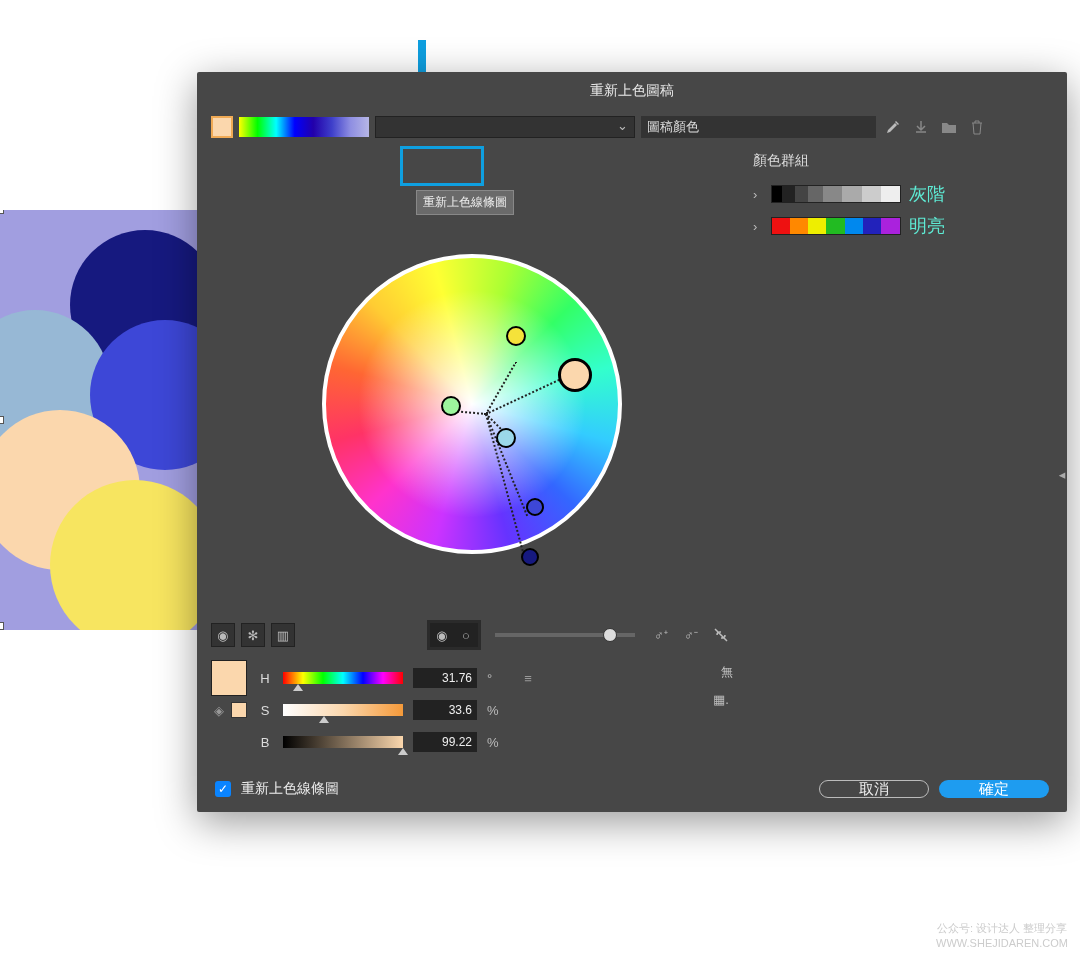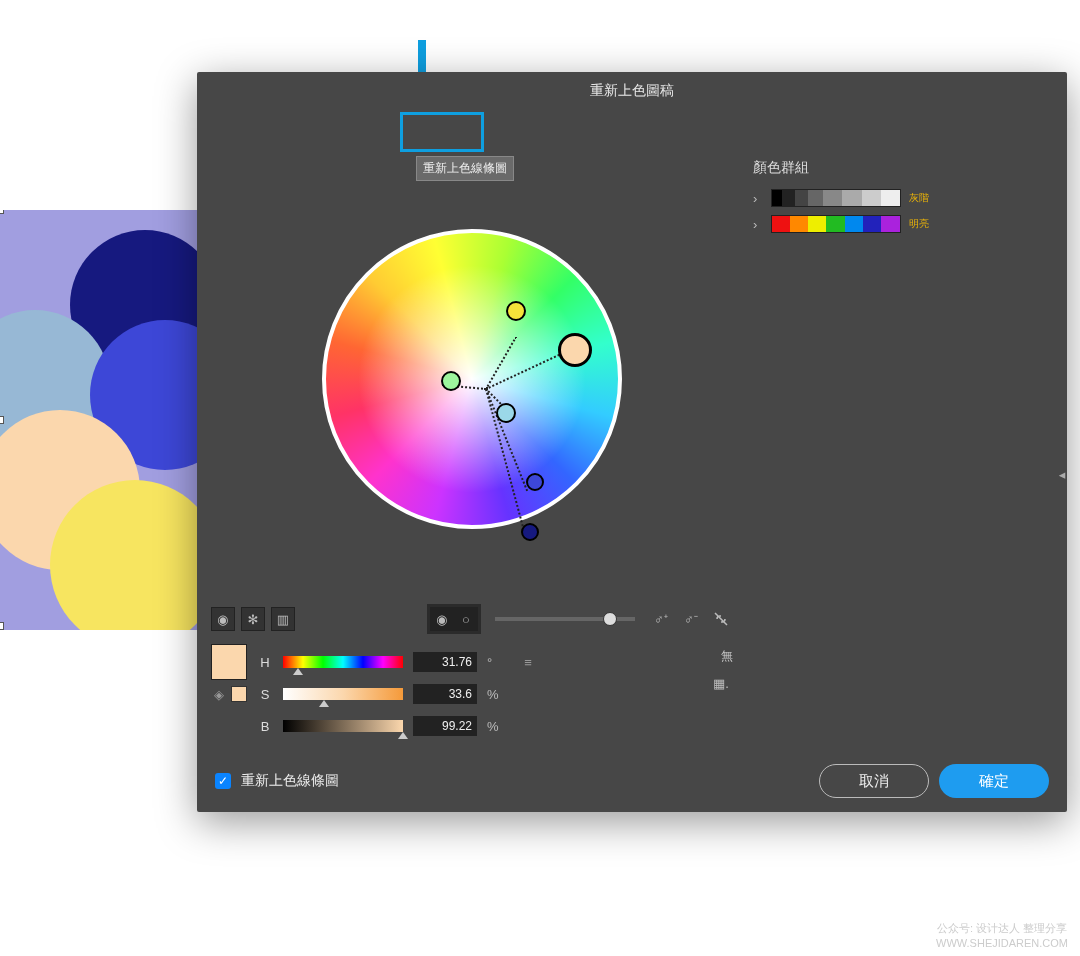--- a/index.html
+++ b/index.html
@@ -91,35 +91,35 @@
   .hsb-grad .tri{position:absolute;top:12px;width:0;height:0;border-left:5px solid transparent;border-right:5px solid transparent;border-bottom:7px solid #ccc;}
   .g-h{background:linear-gradient(90deg,#f00,#ff0,#0f0,#0ff,#00f,#f0f,#f00);}
   .g-s{background:linear-gradient(90deg,#fff,#fbd7ad,#f59a3a);}
   .g-b{background:linear-gradient(90deg,#000,#fbd7ad);}
   .hsb-val{width:64px;height:20px;background:#222;border:none;color:#eee;text-align:right;padding-right:5px;font-size:12px;}
   .hsb-unit{width:14px;color:#bbb;}
   .hsb-side{margin-left:auto;display:flex;flex-direction:column;gap:6px;align-items:flex-end;color:#ccc;font-size:12px;}
   .cube-ico{width:16px;height:16px;color:#999;display:flex;align-items:center;justify-content:center;}
   .tiny-swatch{width:16px;height:16px;background:#fbd7ad;border:1px solid #333;}
 
-  .right-heading{color:#ddd;margin-bottom:8px;font-size:14px;margin-top:41px;}
+  .right-heading{color:#ddd;margin-bottom:8px;font-size:14px;}
   .group-row{display:flex;align-items:center;gap:8px;padding:4px 0;}
   .group-row .chev{color:#bbb;width:10px;}
   .group-grad{width:130px;height:18px;border:1px solid #222;}
   .gg1{background:linear-gradient(90deg,#000 0%,#000 8%,#222 8%,#222 18%,#444 18%,#444 28%,#666 28%,#666 40%,#888 40%,#888 55%,#aaa 55%,#aaa 70%,#ccc 70%,#ccc 85%,#eee 85%);}
   .gg2{background:linear-gradient(90deg,#e11 0%,#e11 14%,#f80 14%,#f80 28%,#ee0 28%,#ee0 42%,#2b2 42%,#2b2 57%,#08e 57%,#08e 71%,#22b 71%,#22b 85%,#a2d 85%);}
-  .group-name{color:#eab308;font-size:10px;}
+  .group-name{color:#5eead4;font-size:18px;}
 
   .panel-caret{position:absolute;right:-1px;top:390px;color:#aaa;width:12px;height:24px;display:flex;align-items:center;justify-content:center;}
 
   .footer { display:flex; align-items:center; padding:14px 18px; gap:10px; }
   .chk{width:16px;height:16px;background:#0a84ff;border-radius:3px;display:flex;align-items:center;justify-content:center;color:#fff;font-size:12px;}
   .footer-label{color:#eee;font-size:14px;}
   .footer .sp{flex:1;}
-  .btn{width:110px;height:34px;border-radius:17px;display:flex;align-items:center;justify-content:center;font-size:15px;cursor:pointer;}
+  .btn{width:110px;height:18px;border-radius:17px;display:flex;align-items:center;justify-content:center;font-size:15px;cursor:pointer;}
   .btn-cancel{background:#474747;border:1px solid #bbb;color:#eee;}
   .btn-ok{background:#1e9cf0;color:#fff;}
 
   .credit{position:absolute;right:12px;bottom:6px;text-align:center;color:#ccc;font-size:11px;line-height:1.3;}
 </style>
 </head>
 <body>
 
 <div class="artwork">
   <div class="c c1"></div>
@@ -133,20 +133,46 @@
 </div>
 
 <div class="arrow-ann">
   <div class="shaft"></div>
     <div class="head"></div>
 </div>
 
 <div class="dialog">
   <div class="titlebar">重新上色圖稿</div>
 
+  <div class="toolbar-row">
+    <div class="swatch"></div>
+    <div class="mini-gradient"></div>
+    <div class="preset-select"></div>
+    <input class="name-input" value="圖稿顏色" style="">
+    <div class="tool-ico">
+      <svg width="16" height="16" viewBox="0 0 16 16">
+          <path d="M2 14l1-3 7-7 2 2-7 7-3 1zM11 2l3 3-1 1-3-3 1-1z" fill="#bbb"></path>
+        </svg>
+    </div>
+    <div class="tool-ico">
+      <svg width="14" height="14" viewBox="0 0 14 14">
+          <path d="M7 1v8M3 6l4 4 4-4M2 12h10" stroke="#888" stroke-width="1.5" fill="none"></path>
+        </svg>
+    </div>
+    <div class="tool-ico">
+      <svg width="16" height="14" viewBox="0 0 16 14">
+          <path d="M1 3h5l2 2h7v8H1z" fill="#888"></path>
+        </svg>
+    </div>
+    <div class="tool-ico">
+      <svg width="14" height="15" viewBox="0 0 14 15">
+          <path d="M2 3h10M5 3V1h4v2M3 3l1 11h6l1-11" stroke="#888" fill="none"></path>
+        </svg>
+    </div>
+  </div>
 
   <div class="body">
 
     <div class="left-pane">
       <div class="tabs-wrap">
         <div class="tab-highlight-box"></div>
         <div class="tooltip">重新上色線條圖</div>
       </div>
 
       <div class="wheel-area">

